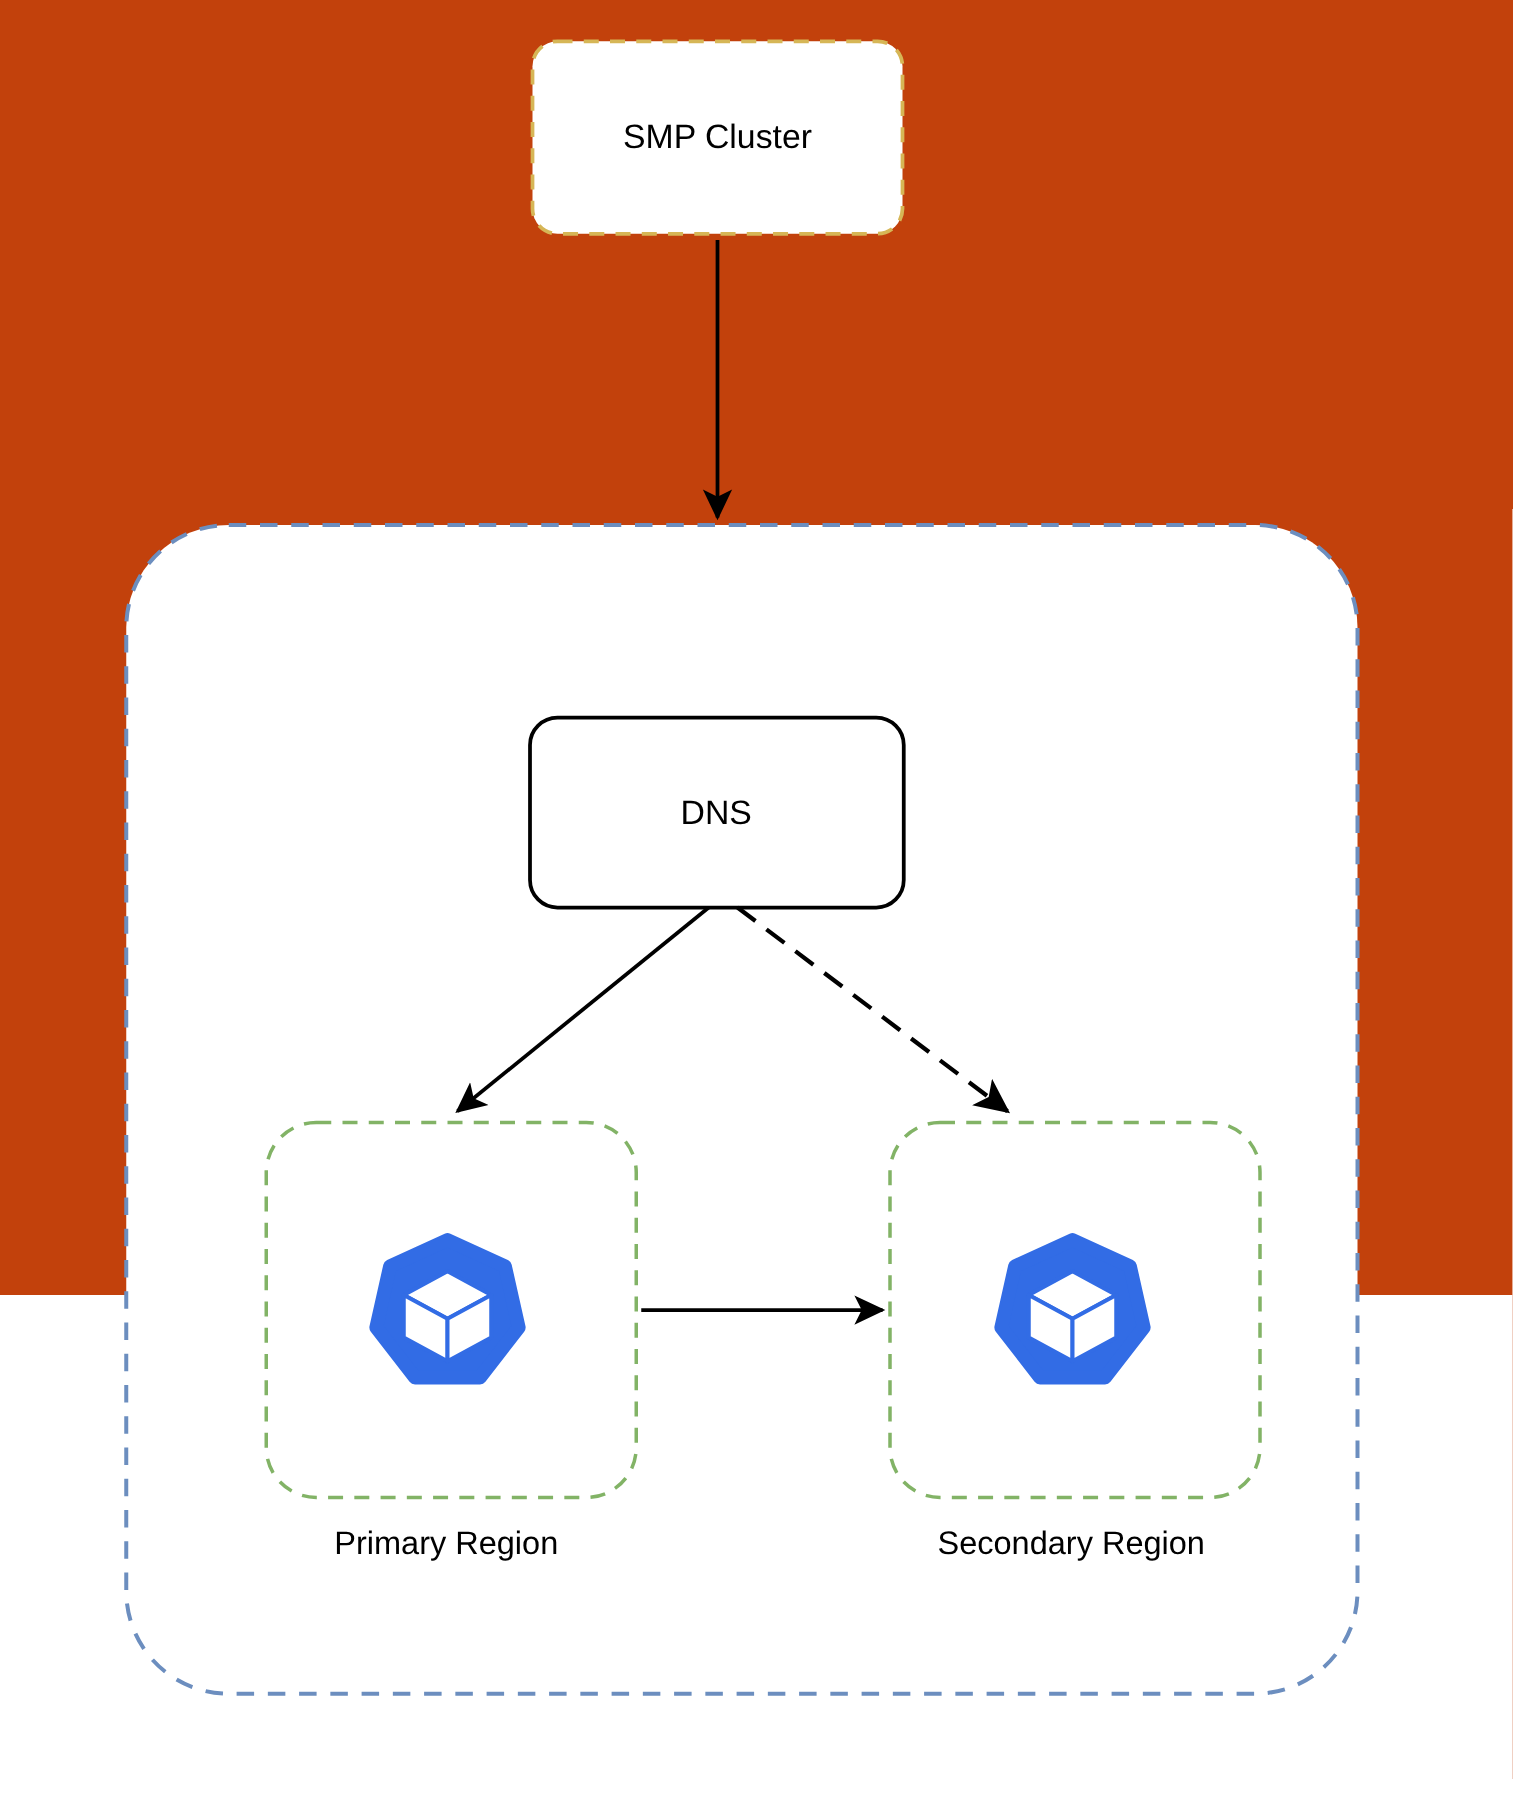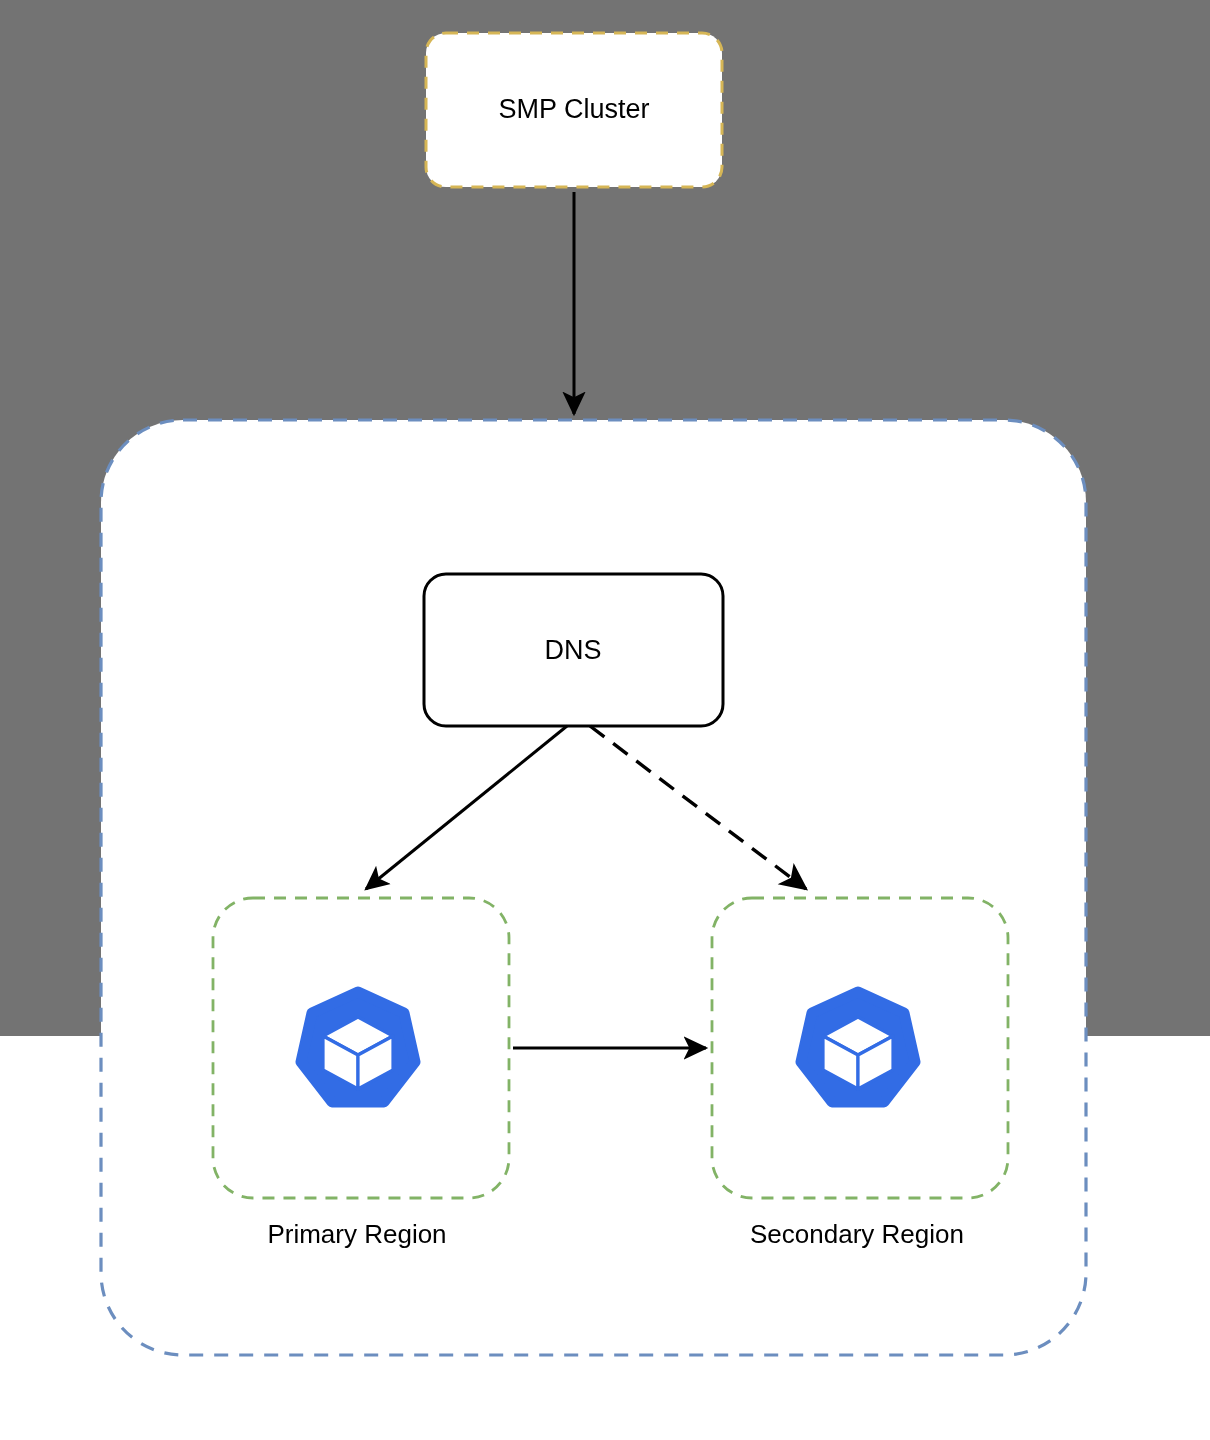--- a/index.html
+++ b/index.html
@@ -10,21 +10,21 @@
   body {
     width: 1210px;
     height: 1440px;
     font-family: "Liberation Sans", sans-serif;
     overflow: hidden;
   }
   #diagram-root {
     position: relative;
     width: 1210px;
     height: 1036px;
-    background: #737373;
+    background: #c2410c;
   }
   svg.diagram-canvas {
     display: block;
     width: 1210px;
     height: 1440px;
   }
   .node-label {
     font-family: "Liberation Sans", sans-serif;
     font-size: 27px;
     fill: #000000;

